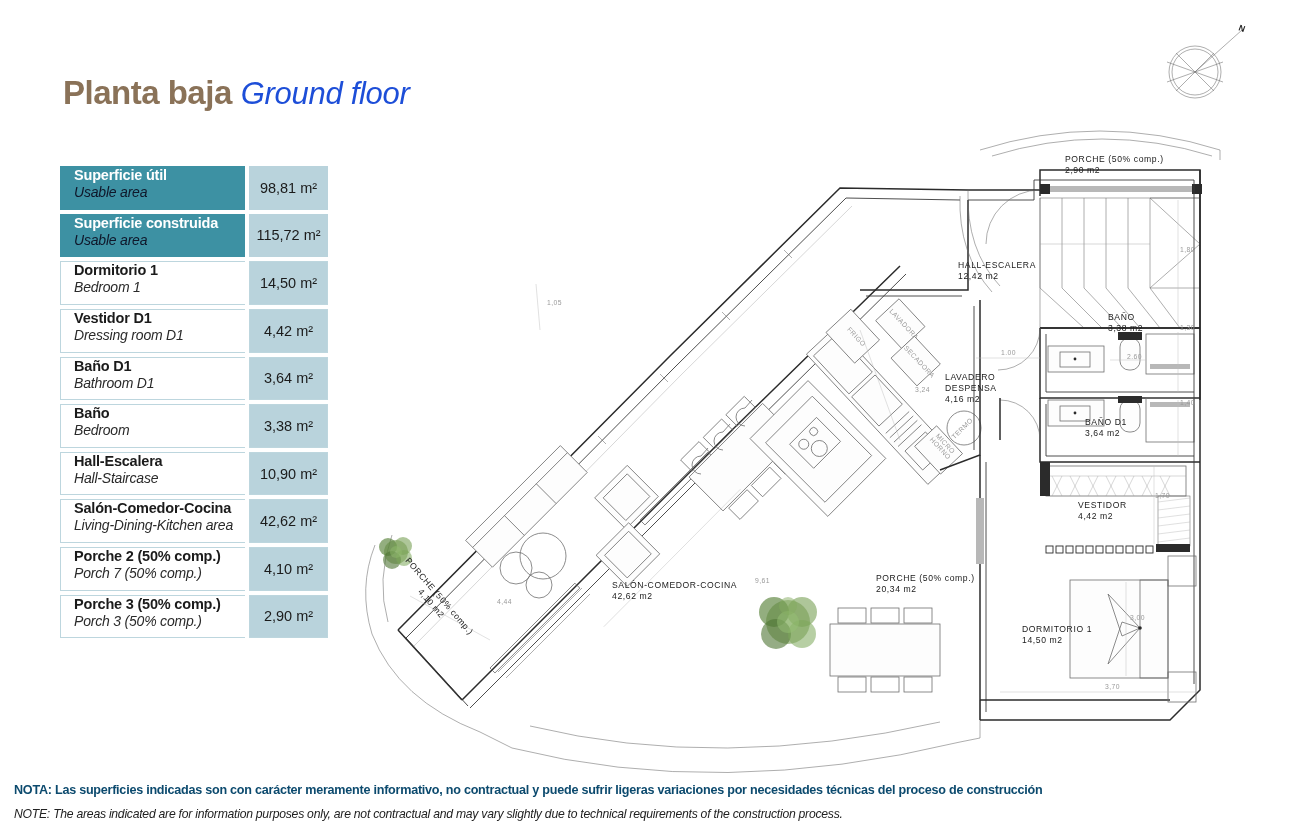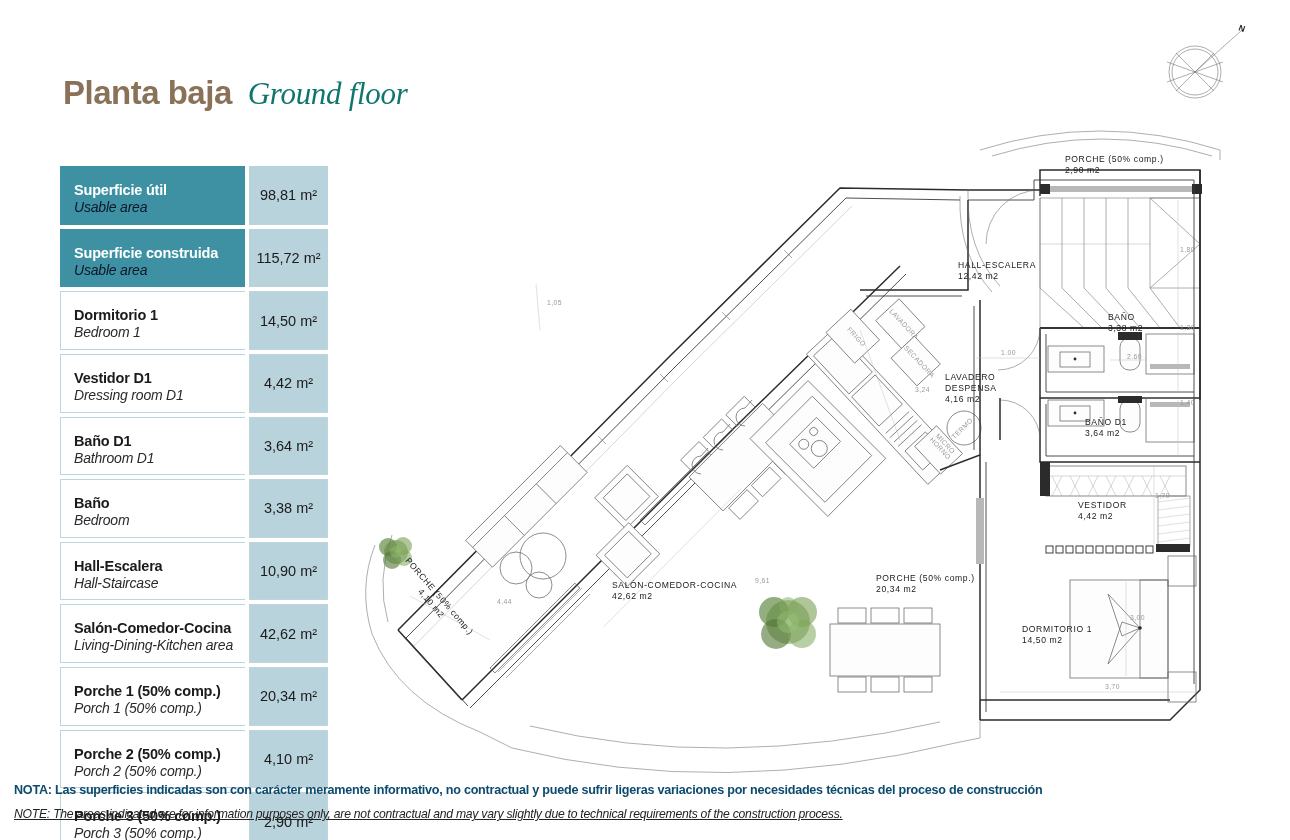--- a/index.html
+++ b/index.html
@@ -5,30 +5,30 @@
   html,body{margin:0;padding:0;}
   body{
     width:1290px;height:840px;
     background:#ffffff;
     font-family:"Liberation Sans", sans-serif;
     overflow:hidden;
     position:relative;
   }
 
   
-  #title-block{position:absolute;left:63px;top:74px;display:flex;align-items:baseline;gap:16px;}
+  #title-block{position:absolute;left:63px;top:74px;display:flex;align-items:baseline;gap:9px;}
   #title-es{font-size:33px;font-weight:bold;color:#8a7258;letter-spacing:-0.5px;}
-  #title-en{font-size:31px;font-style:italic;color:#0f766e;letter-spacing:-0.3px;font-family:Liberation Serif, serif;}
+  #title-en{font-size:31px;font-style:italic;color:#1d4ed8;letter-spacing:-0.3px;}
 
   
   #areas-table{position:absolute;left:60px;top:166px;width:272px;}
   .arow{display:flex;margin-bottom:4px;}
   .acell-name{
     width:185px;box-sizing:border-box;
-    padding:15px 0 8px 13px;
+    padding:0 0 8px 13px;
     border:1px solid #bdd6de;border-right:none;
     background:#ffffff;
     display:flex;flex-direction:column;justify-content:center;
     min-height:30px;
   }
   .acell-val{
     width:79px;box-sizing:border-box;margin-left:4px;
     border:1px solid #bdd6de;
     background:#b9d3dc;
     display:flex;align-items:center;justify-content:center;
@@ -37,21 +37,21 @@
   .arow.highlight .acell-name{background:#3d91a3;border-color:#3d91a3;}
   .arow.highlight .acell-name .es{color:#ffffff;}
   .arow.highlight .acell-name .en{color:#0f172a;}
   .arow.highlight .acell-val{background:#b9d3dc;border-color:#b9d3dc;}
   .es{font-size:14.5px;font-weight:bold;color:#1b1b1b;line-height:1.18;letter-spacing:-0.2px;}
   .en{font-size:14px;font-style:italic;color:#2a2a2a;line-height:1.18;letter-spacing:-0.2px;}
 
   
   #note{position:absolute;left:14px;top:782px;width:1265px;}
   #note-es{font-size:12.6px;font-weight:bold;color:#0c4a6e;letter-spacing:-0.25px;line-height:1.3;}
-  #note-en{font-size:12.2px;font-style:italic;color:#222;letter-spacing:-0.25px;margin-top:9px;line-height:1.3;text-decoration:underline;}
+  #note-en{font-size:12.2px;font-style:italic;color:#222;letter-spacing:-0.25px;margin-top:9px;line-height:1.3;}
 
   
   #plan{position:absolute;left:340px;top:0px;width:950px;height:780px;}
   #plan svg{display:block;}
   .lbl{font-family:"Liberation Sans",sans-serif;font-size:8.6px;fill:#1a1a1a;letter-spacing:0.6px;}
   .dim{font-family:"Liberation Sans",sans-serif;font-size:6.8px;fill:#9a9a9a;letter-spacing:0.4px;}
 </style>
 </head>
 <body>
 
@@ -112,29 +112,22 @@
     </div>
     <div class="arow">
       <div class="acell-name">
         <div class="es">Salón-Comedor-Cocina</div>
         <div class="en">Living-Dining-Kitchen area</div>
       </div>
       <div class="acell-val">42,62 m²</div>
     </div>
     <div class="arow">
       <div class="acell-name">
-        <div class="es">Porche 1 (50% comp.)</div>
-        <div class="en">Porch 1 (50% comp.)</div>
-      </div>
-      <div class="acell-val">20,34 m²</div>
-    </div>
-    <div class="arow">
-      <div class="acell-name">
         <div class="es">Porche 2 (50% comp.)</div>
-        <div class="en">Porch 2 (50% comp.)</div>
+        <div class="en">Porch 7 (50% comp.)</div>
       </div>
       <div class="acell-val">4,10 m²</div>
     </div>
     <div class="arow">
       <div class="acell-name">
         <div class="es">Porche 3 (50% comp.)</div>
         <div class="en">Porch 3 (50% comp.)</div>
       </div>
       <div class="acell-val">2,90 m²</div>
     </div>

